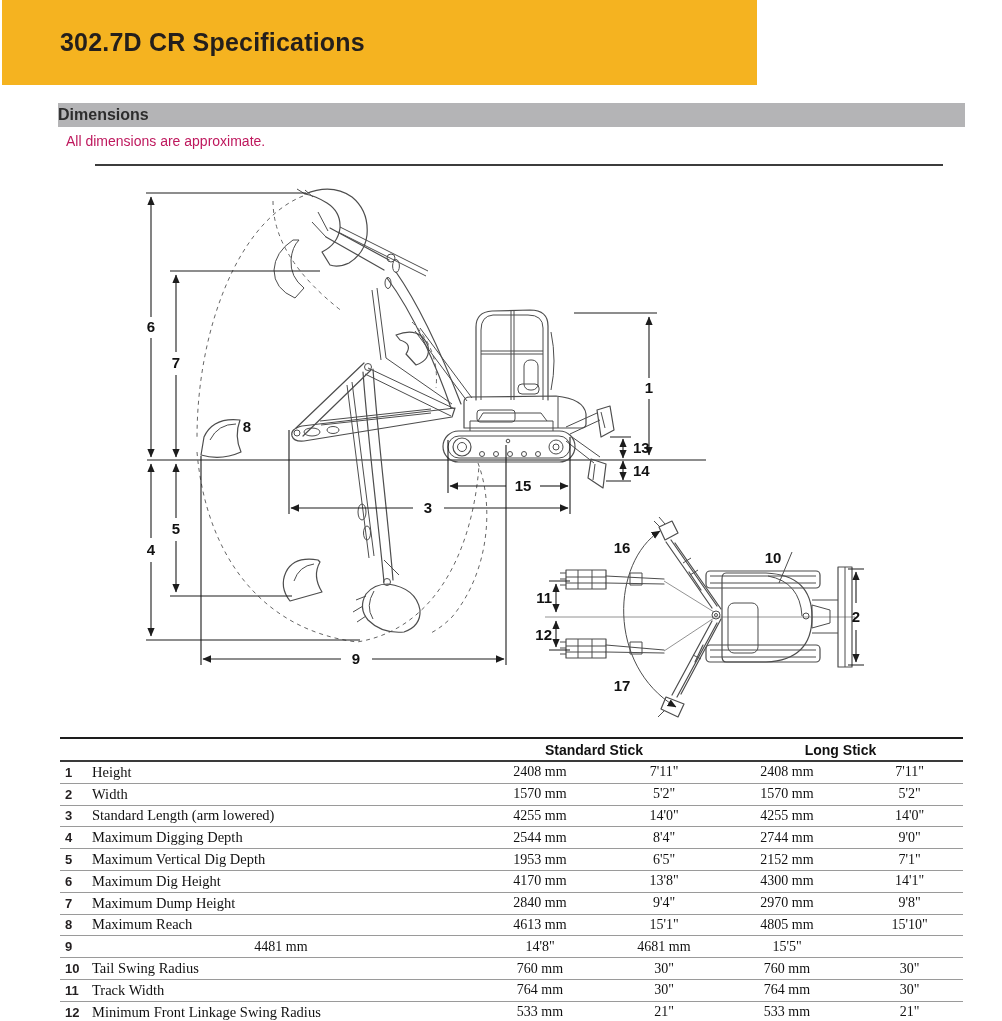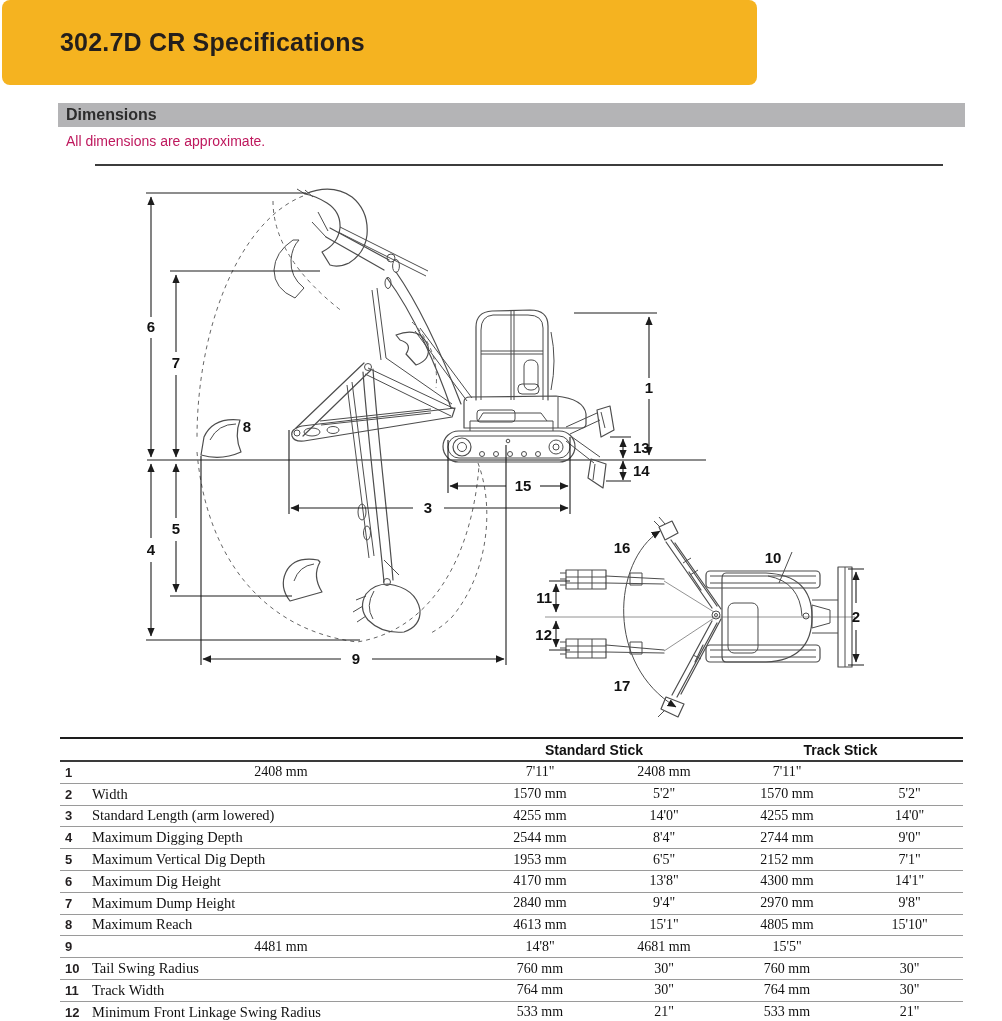--- a/index.html
+++ b/index.html
@@ -3,32 +3,32 @@
 <meta charset="utf-8">
 <style>
   html,body{margin:0;padding:0;}
   body{
     width:1002px;height:1021px;position:relative;overflow:hidden;
     background:#ffffff;font-family:"Liberation Sans",sans-serif;color:#231f20;
   }
   
   .banner{
     position:absolute;left:2px;top:0;width:755px;height:85px;
-    background:#f5b320;display:flex;align-items:center;border-radius:8px;
+    background:#f5b320;display:flex;align-items:center;
   }
   .banner h1{
     margin:0 0 0 58px;font-size:25px;font-weight:bold;color:#241f1c;
     letter-spacing:.2px;font-family:"Liberation Sans",sans-serif;
   }
   
   .dim-bar{
     position:absolute;left:58px;top:103px;width:907px;height:24px;
     background:#b4b4b6;display:flex;align-items:center;
   }
-  .dim-bar span{font-size:16px;font-weight:bold;color:#2d2d2d;margin-left:8px;}
+  .dim-bar span{font-size:16px;font-weight:bold;color:#2d2d2d;margin-left:0;}
   .dim-note{
     position:absolute;left:66px;top:133px;font-size:14px;color:#be185d;
   }
   .rule{
     position:absolute;left:95px;top:164px;width:848px;height:2px;background:#3c3c3c;
   }
   
   .diagram{position:absolute;left:0;top:0;width:1002px;height:1021px;}
   .diagram svg{display:block;}
   .mc{stroke:#4d4d4d;stroke-width:1.2;fill:none;stroke-linejoin:round;stroke-linecap:round;}
@@ -284,25 +284,26 @@
     <text class="dl" x="773" y="563">10</text>
     <path class="mc2" d="M792,552 L779,583"></path>
   </g>
 </svg>
 </div>
 
 <div class="spec-table">
   <div class="thead">
     <div></div>
     <div class="ghead">Standard Stick</div>
-    <div class="ghead">Track Stick</div>
+    <div class="ghead">Long Stick</div>
   </div>
 
   <div class="trow">
     <div class="num">1</div>
+    <div class="name">Height</div>
     <div class="val">2408 mm</div>
     <div class="val">7'11"</div>
     <div class="val">2408 mm</div>
     <div class="val">7'11"</div>
   </div>
   <div class="trow">
     <div class="num">2</div>
     <div class="name">Width</div>
     <div class="val">1570 mm</div>
     <div class="val">5'2"</div>

